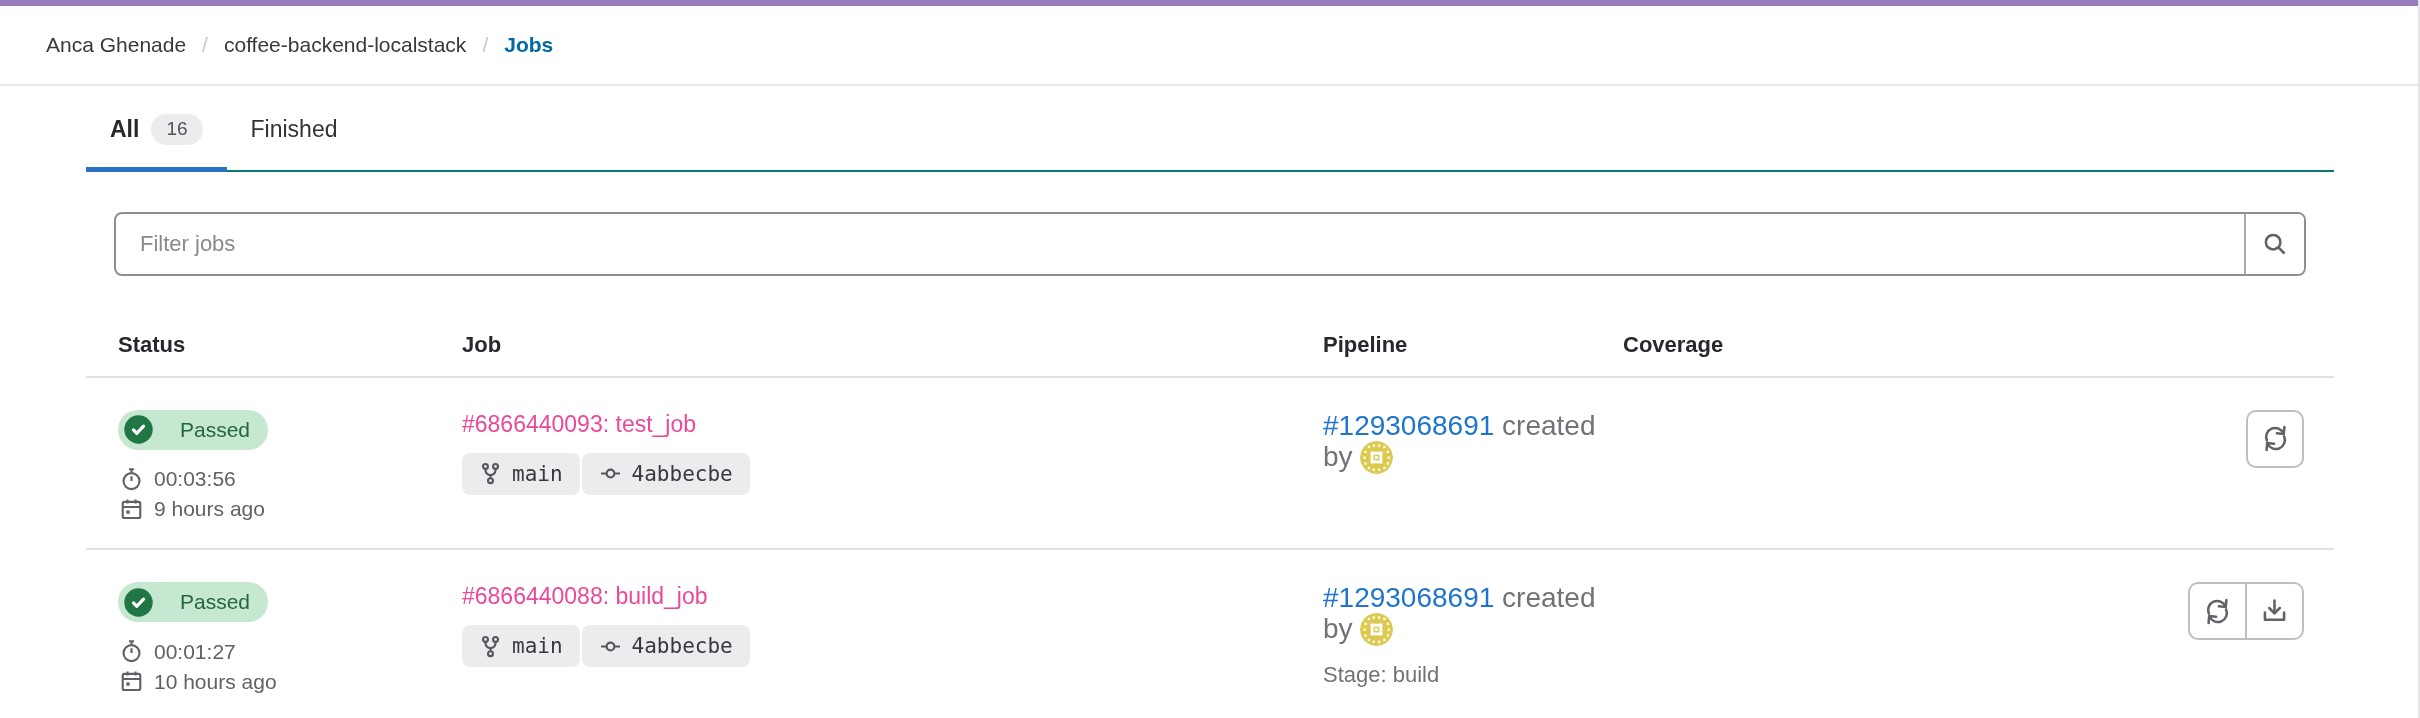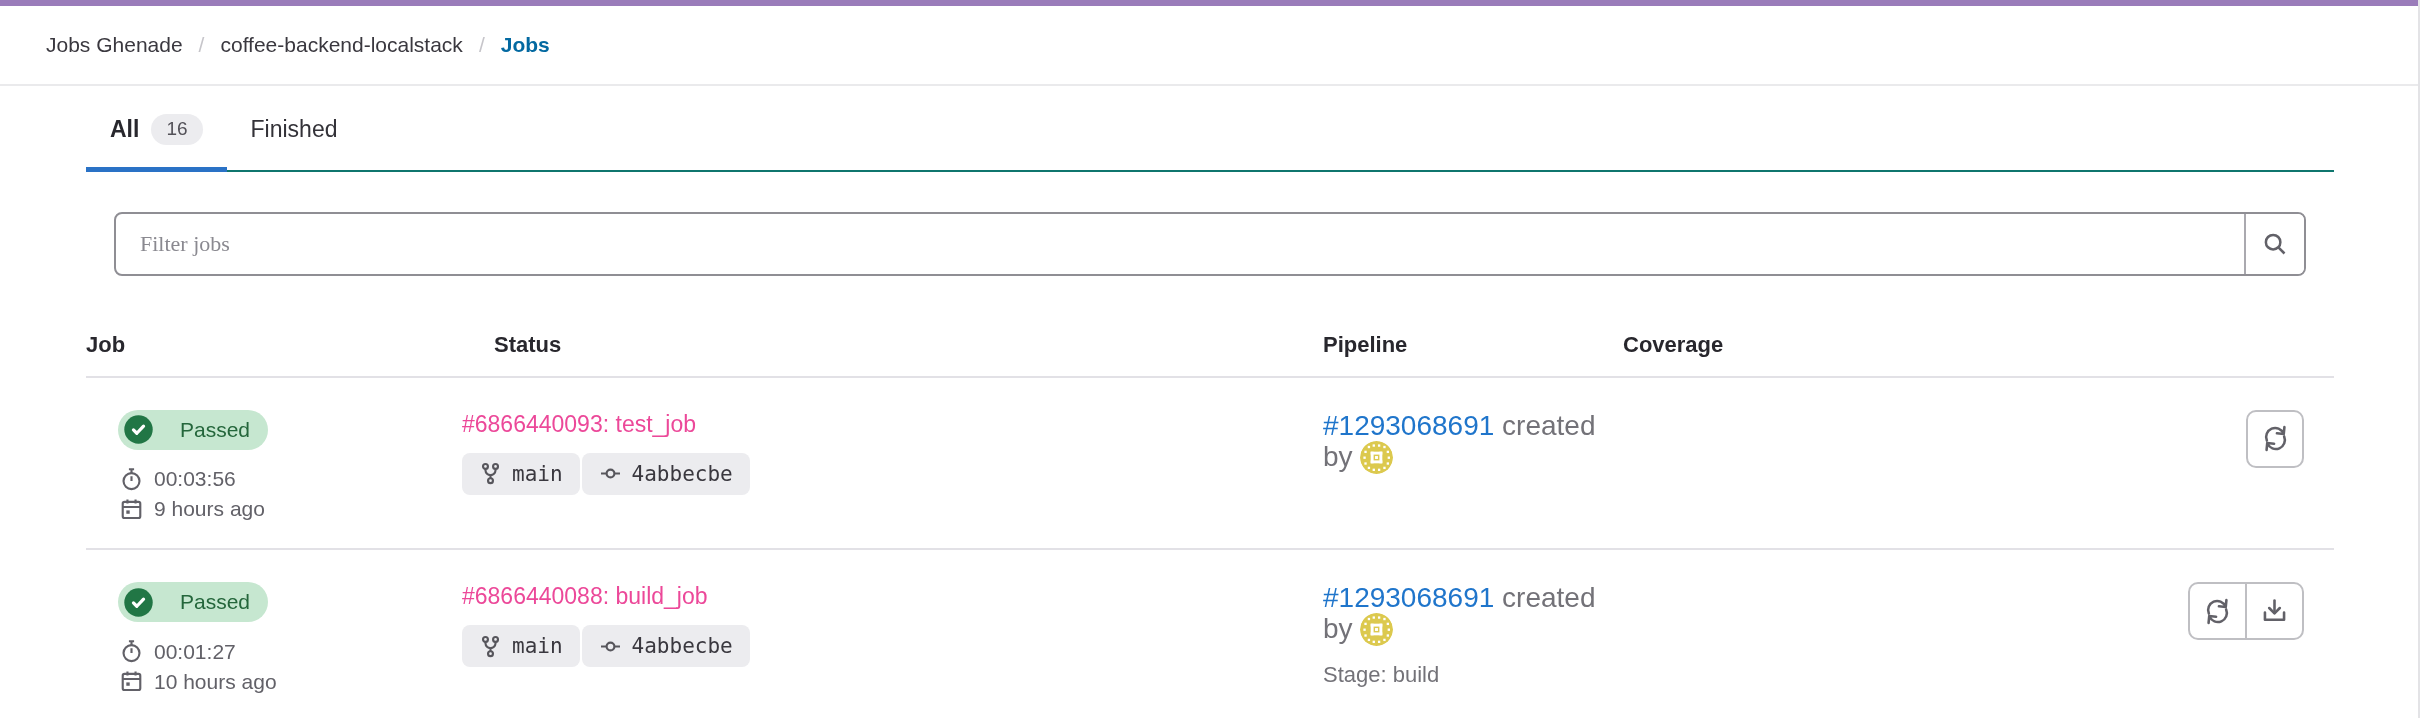--- a/index.html
+++ b/index.html
@@ -44,21 +44,21 @@
   }
 
   
   .filter-wrap { margin: 40px 28px 0 28px; }
   .filter-group {
     display: flex; align-items: stretch; height: 64px;
     border: 2px solid #8f8e94; border-radius: 8px; background: #fff; overflow: hidden;
   }
   .filter-input {
     flex: 1; border: none; outline: none; font-size: 22px; padding: 0 24px;
-    font-family: Liberation Serif, serif; color: #0f766e;
+    font-family: Liberation Sans, sans-serif; color: #0f766e;
     background: transparent;
   }
   .filter-input::placeholder { color: #8a8990; }
   .search-btn {
     width: 60px; border: none; border-left: 2px solid #aaa9af; background: #fff;
     display: flex; align-items: center; justify-content: center; cursor: pointer;
   }
 
   
   .jobs-table { margin-top: 30px; }
@@ -115,21 +115,21 @@
 
   svg { display: block; }
 </style>
 </head>
 <body>
 
 <div class="top-bar"></div>
 
 <div class="breadcrumb-bar">
   <nav class="breadcrumb">
-    <a>Jobs Ghenade</a>
+    <a>Anca Ghenade</a>
     <span class="sep">/</span>
     <a>coffee-backend-localstack</a>
     <span class="sep">/</span>
     <span class="current">Jobs</span>
   </nav>
 </div>
 
 <div class="content">
 
   <div class="tabs">
@@ -152,22 +152,22 @@
             <path d="M14.9 14.9 L19.6 19.6"></path>
           </svg>
         </span>
       </button>
     </div>
   </div>
 
   <div class="jobs-table">
 
     <div class="tr">
+      <div class="th status">Status</div>
       <div class="th">Job</div>
-      <div class="th status">Status</div>
       <div class="th">Pipeline</div>
       <div class="th">Coverage</div>
       <div class="th"></div>
     </div>
 
     <div class="tr">
       <div class="td status">
         <span class="badge-passed">
           <span>
             <svg width="31" height="31" viewBox="0 0 24 24">

